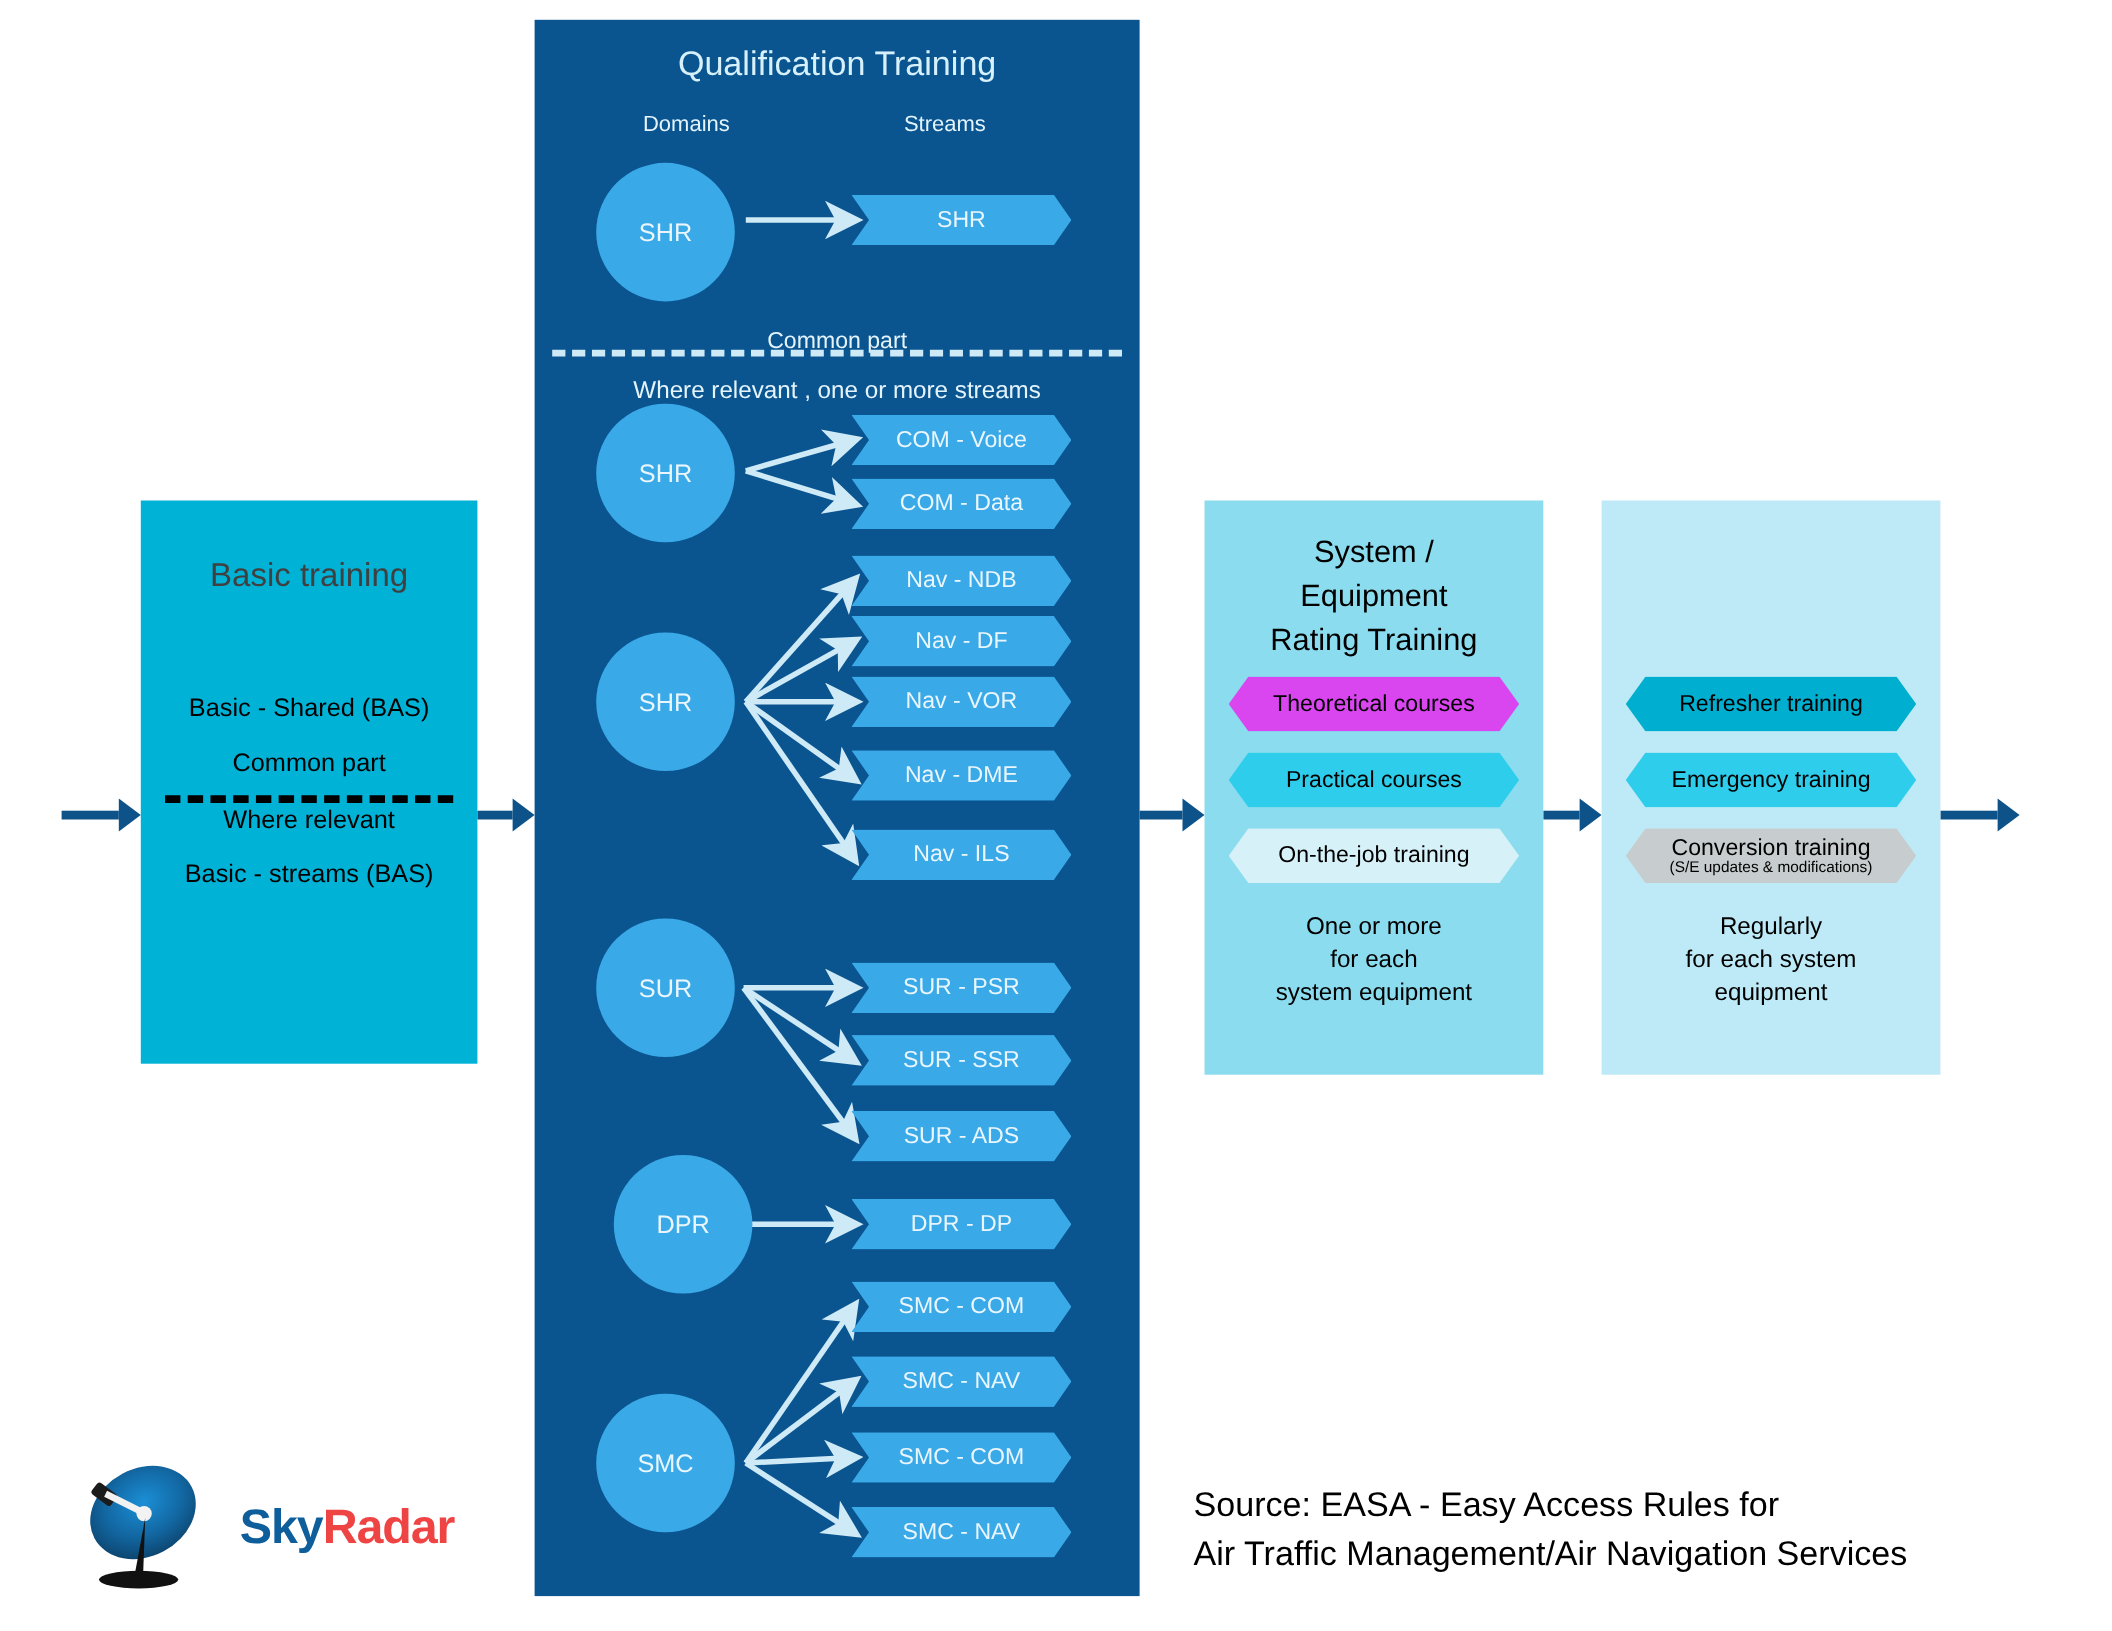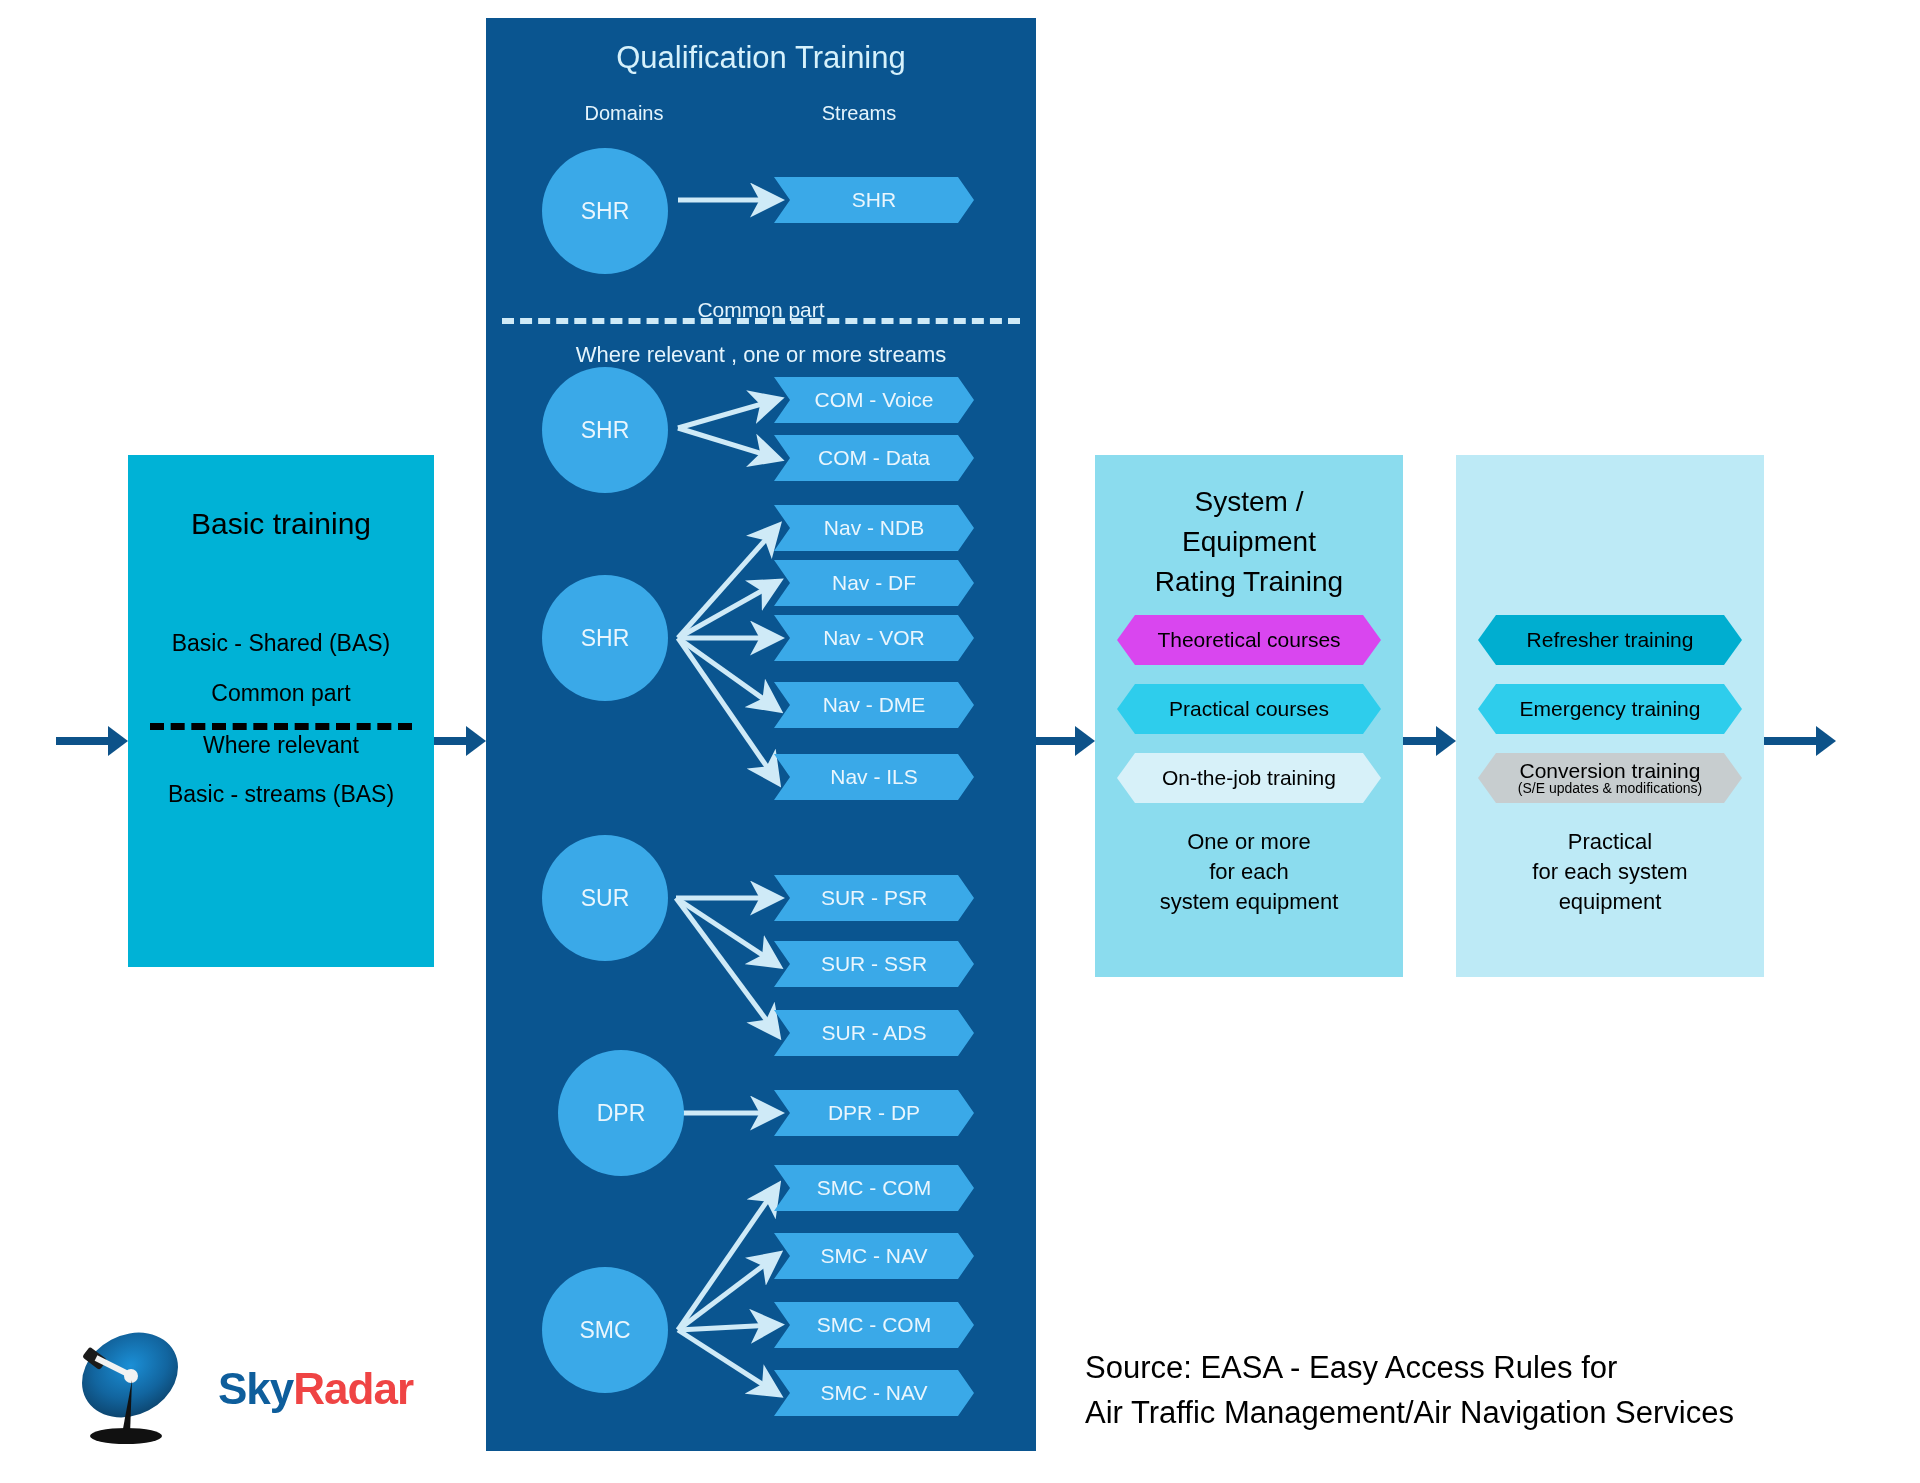--- a/index.html
+++ b/index.html
@@ -8,21 +8,21 @@
 
   .abs{position:absolute;}
 
   
   #basic-box{
     left:128px; top:455px; width:306px; height:512px;
     background:#00b2d6;
   }
   #basic-title{
     position:absolute; left:0; right:0; top:52px;
-    text-align:center; font-size:30px; color:#000000;
+    text-align:center; font-size:30px; color:#404040;
   }
   #basic-line1{position:absolute;left:0;right:0;top:175px;text-align:center;font-size:23px;color:#000;}
   #basic-line2{position:absolute;left:0;right:0;top:225px;text-align:center;font-size:23px;color:#000;}
   #basic-dash{
     position:absolute; left:22px; right:22px; top:268px; height:0;
     border-top:7px dashed #000;
   }
   #basic-line3{position:absolute;left:0;right:0;top:277px;text-align:center;font-size:23px;color:#000;}
   #basic-line4{position:absolute;left:0;right:0;top:326px;text-align:center;font-size:23px;color:#000;}
 
@@ -296,21 +296,21 @@
     <span>Emergency training</span>
   </div>
   <div class="hexchip" style="top:298px; background:#c7cdcf;">
     <span class="two-line">
       <span>Conversion training</span>
       <small>(S/E updates &amp; modifications)</small>
     </span>
   </div>
 
   <div class="panel-note" style="top:372px;">
-    <div>Practical</div>
+    <div>Regularly</div>
     <div>for each system</div>
     <div>equipment</div>
   </div>
 </div>
 
 <div id="source-text">
   <div>Source: EASA -  Easy Access Rules for</div>
   <div>Air Traffic Management/Air Navigation Services</div>
 </div>
 

